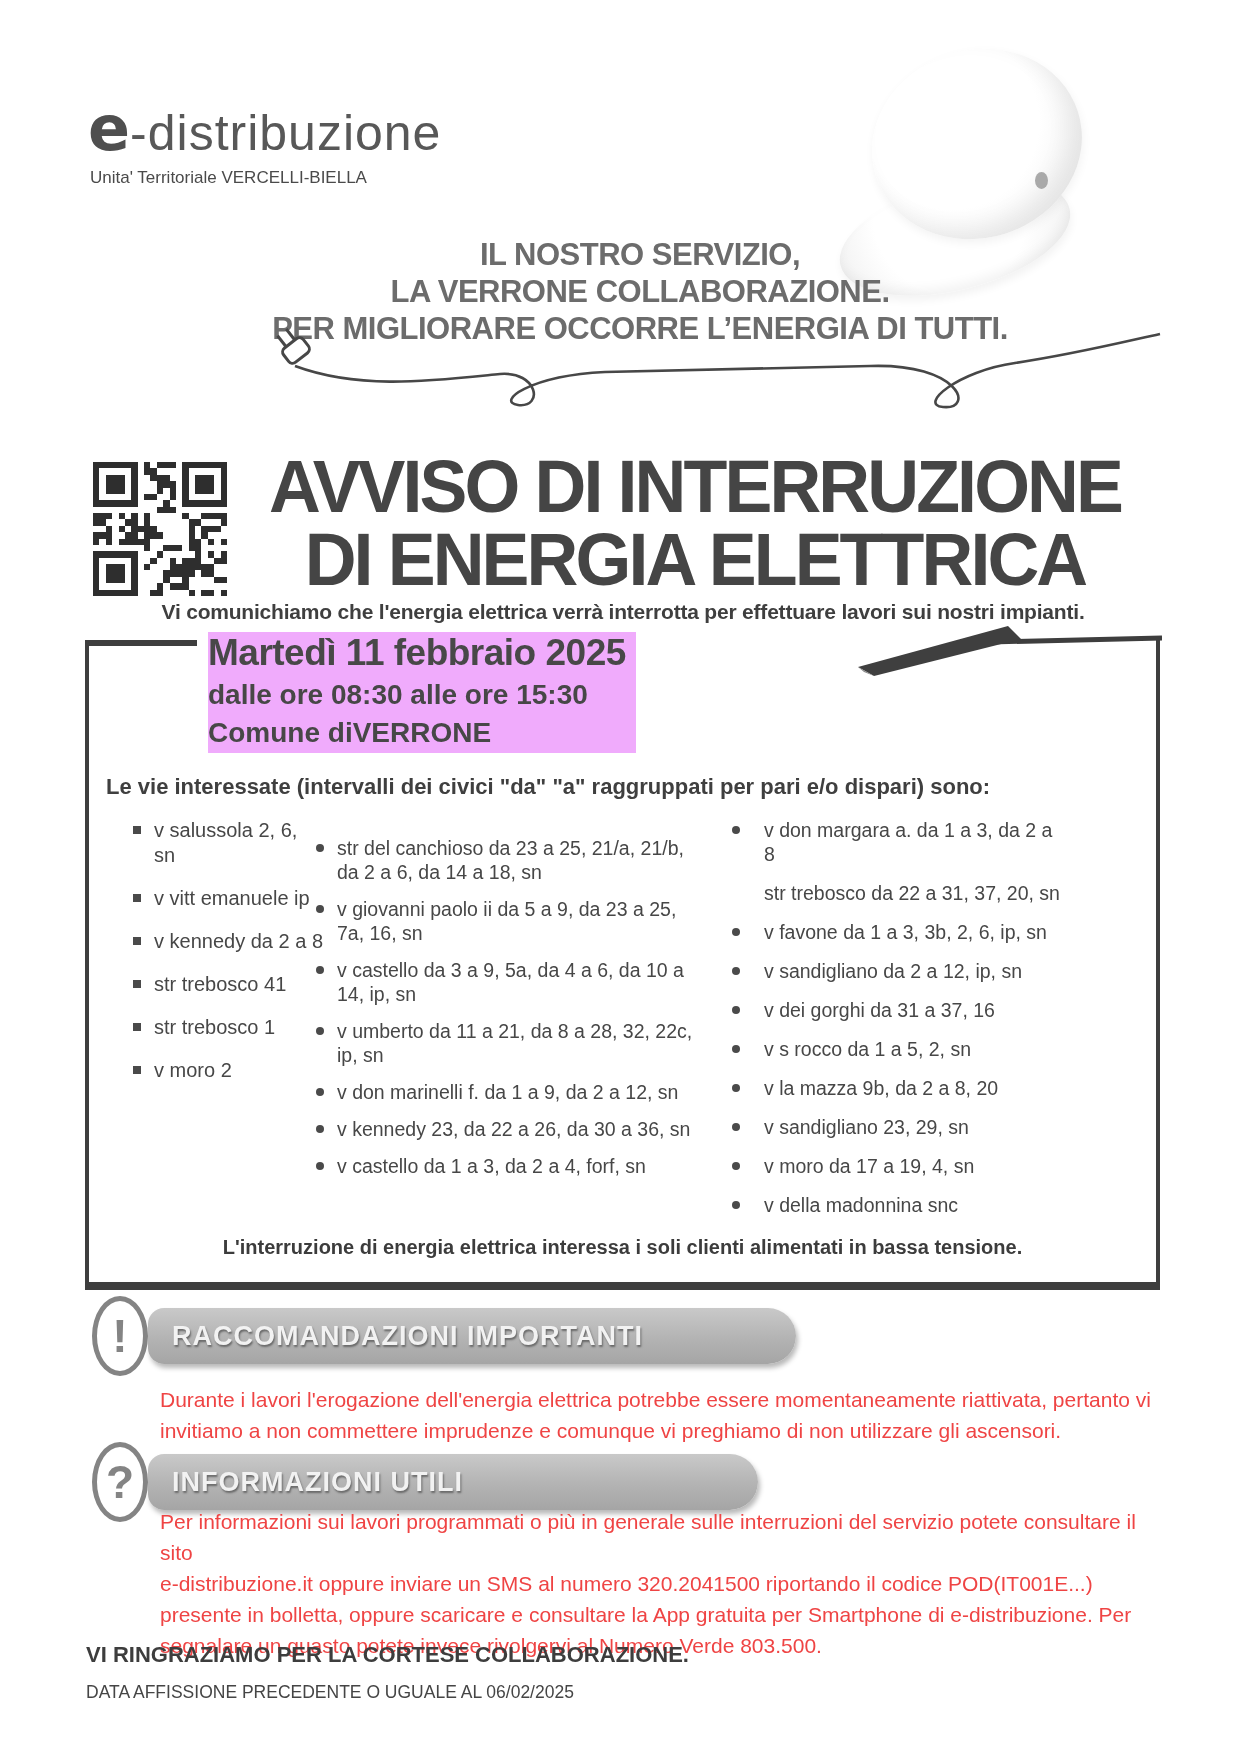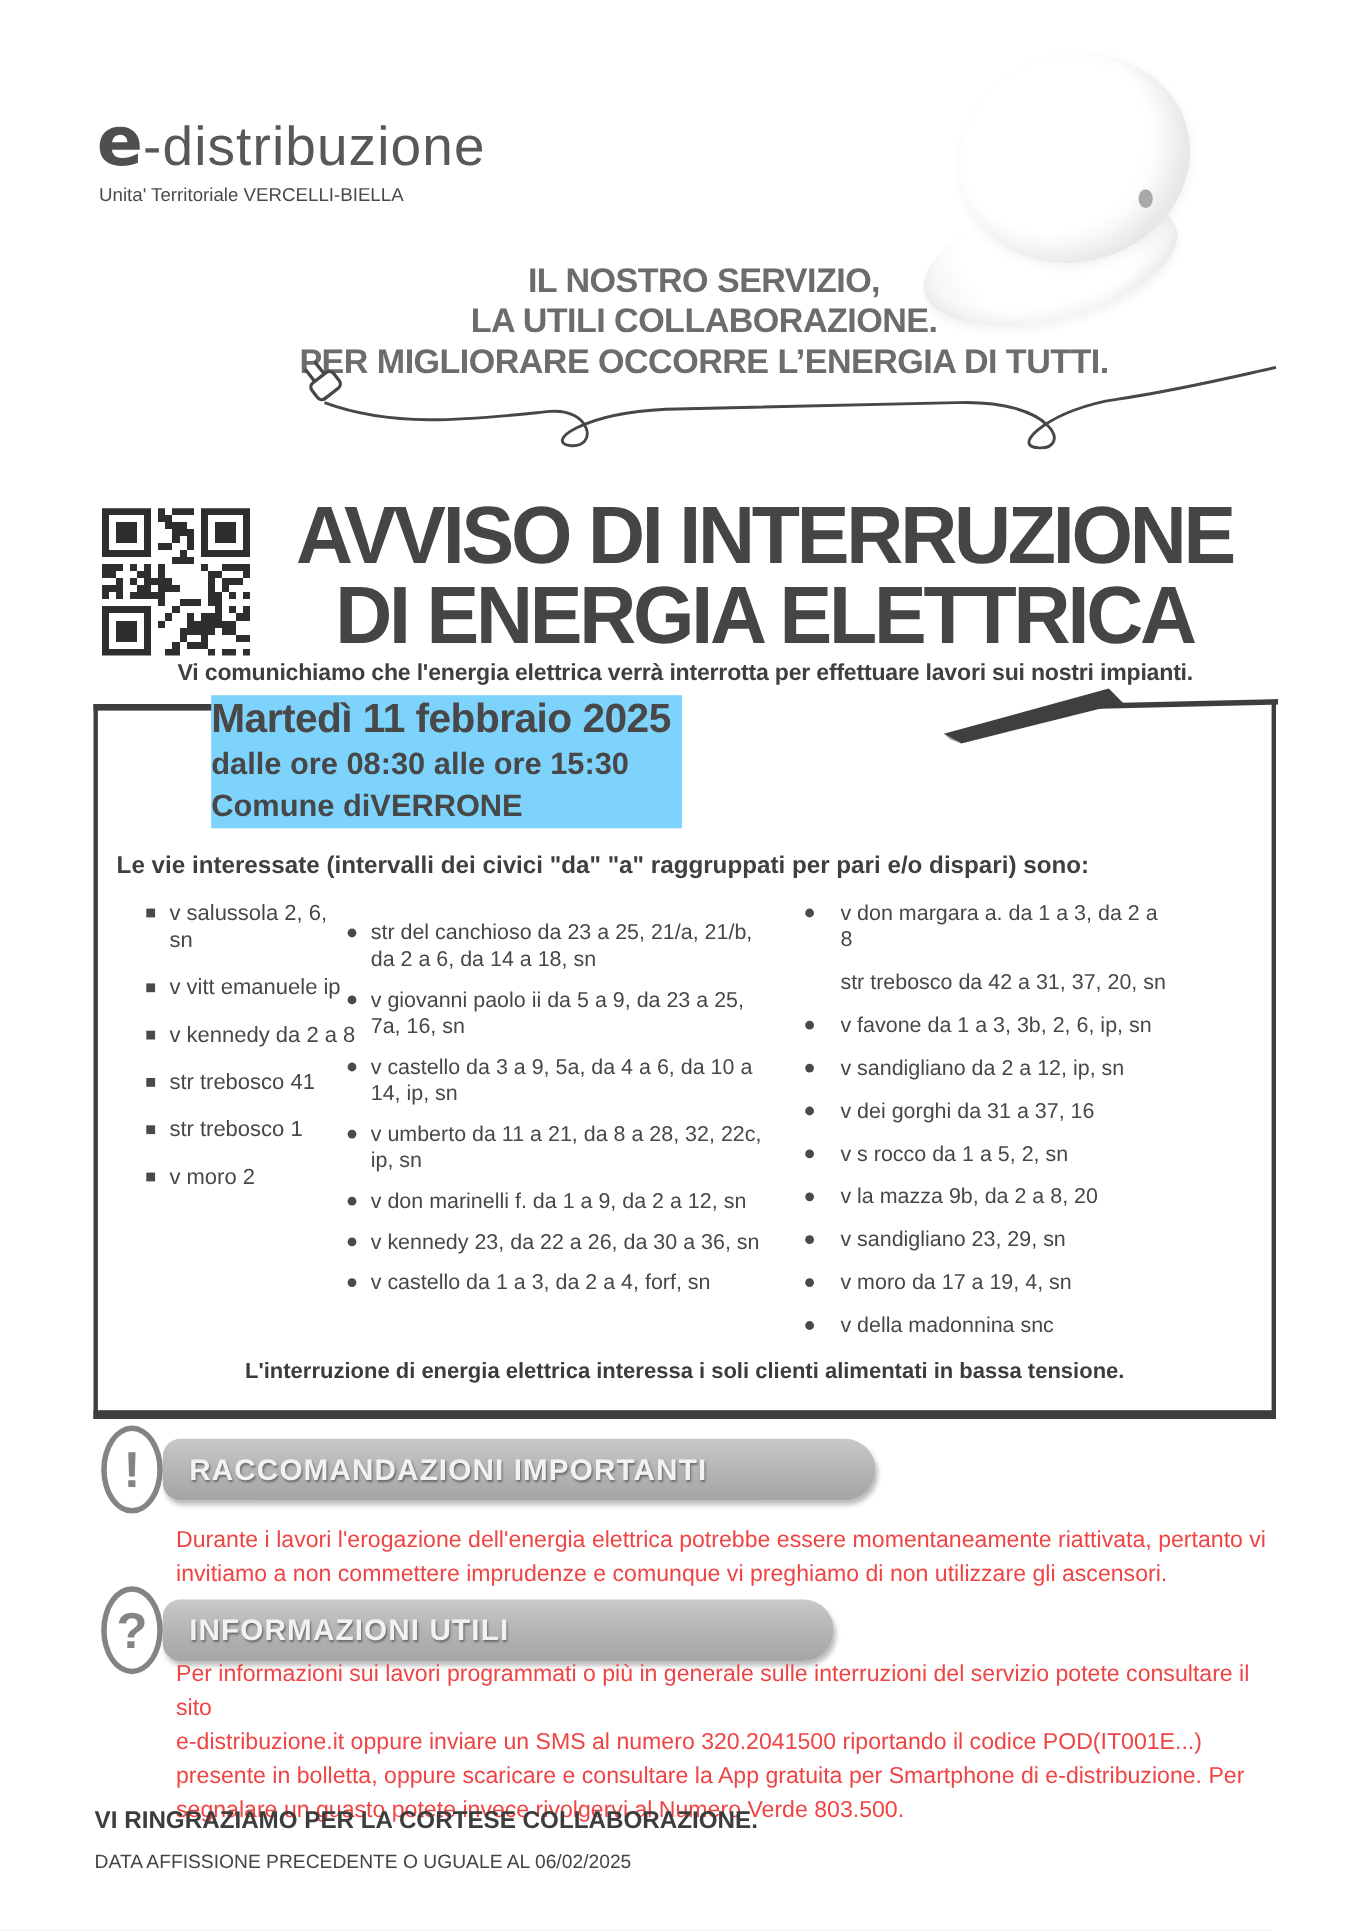--- a/index.html
+++ b/index.html
@@ -42,21 +42,21 @@
   .subtitle{position:absolute;left:88px;top:600px;width:1070px;text-align:center;
             font-weight:700;font-size:21px;color:#3f3f3f;letter-spacing:-0.2px;}
 
   
   .main-box{position:absolute;left:85px;top:640px;width:1075px;height:650px;box-sizing:border-box;
             border:4px solid #3e3e3e;border-top:none;border-bottom-width:8px;}
   .box-top-left{position:absolute;left:85px;top:640px;width:112px;height:6px;background:#3e3e3e;}
   .pencil{position:absolute;left:840px;top:606px;width:322px;height:72px;}
 
   
-  .schedule{position:absolute;left:192px;top:632px;background:#7dd3fc;padding:0 10px 4px 0;}
+  .schedule{position:absolute;left:208px;top:632px;background:#f0abfc;padding:0 10px 4px 0;}
   .date{font-size:37px;font-weight:700;color:#484848;letter-spacing:-0.5px;}
   .time{font-size:28px;font-weight:700;margin-top:5px;color:#474747;}
   .comune{font-size:28px;font-weight:700;margin-top:6px;color:#474747;}
   .comune-name{}
 
   
   .streets-heading{position:absolute;left:106px;top:774px;font-size:22px;font-weight:700;color:#3f3f3f;}
   ul.col{position:absolute;margin:0;padding:0;list-style:none;}
   .col1{left:133px;top:818px;width:190px;font-size:20px;}
   .col2{left:316px;top:836px;width:388px;font-size:19.5px;}
@@ -103,21 +103,21 @@
   <div class="logo-sub">Unita' Territoriale VERCELLI-BIELLA</div>
 
   <div class="hat">
     <div class="hat-brim"></div>
     <div class="hat-shell"></div>
     <div class="hat-dot"></div>
   </div>
 
   <div class="slogan">
     <div>IL NOSTRO SERVIZIO,</div>
-    <div>LA UTILI COLLABORAZIONE.</div>
+    <div>LA VERRONE COLLABORAZIONE.</div>
     <div>PER MIGLIORARE OCCORRE L’ENERGIA DI TUTTI.</div>
   </div>
 
   <svg class="cable" viewBox="0 0 900 125">
     <g stroke="#474747" stroke-width="3" fill="#ffffff" transform="rotate(-38 25 32)">
       <line x1="20" y1="24" x2="20" y2="10"></line>
       <line x1="31" y1="24" x2="31" y2="10"></line>
       <rect x="13" y="24" width="25" height="18" rx="5"></rect>
     </g>
     <path d="M25 48 C 90 72, 160 63, 230 56 C 268 53, 274 90, 248 87
@@ -339,21 +339,21 @@
       </li>
   </ul>
 
   <ul class="col col3">
     <li class="street">
         <span class="b"></span>
         <span>v don margara a. da 1 a 3, da 2 a 8</span>
       </li>
     <li class="street no-b">
         <span class="b"></span>
-        <span>str trebosco da 42 a 31, 37, 20, sn</span>
+        <span>str trebosco da 22 a 31, 37, 20, sn</span>
       </li>
     <li class="street">
         <span class="b"></span>
         <span>v favone da 1 a 3, 3b, 2, 6, ip, sn</span>
       </li>
     <li class="street">
         <span class="b"></span>
         <span>v sandigliano da 2 a 12, ip, sn</span>
       </li>
     <li class="street">

